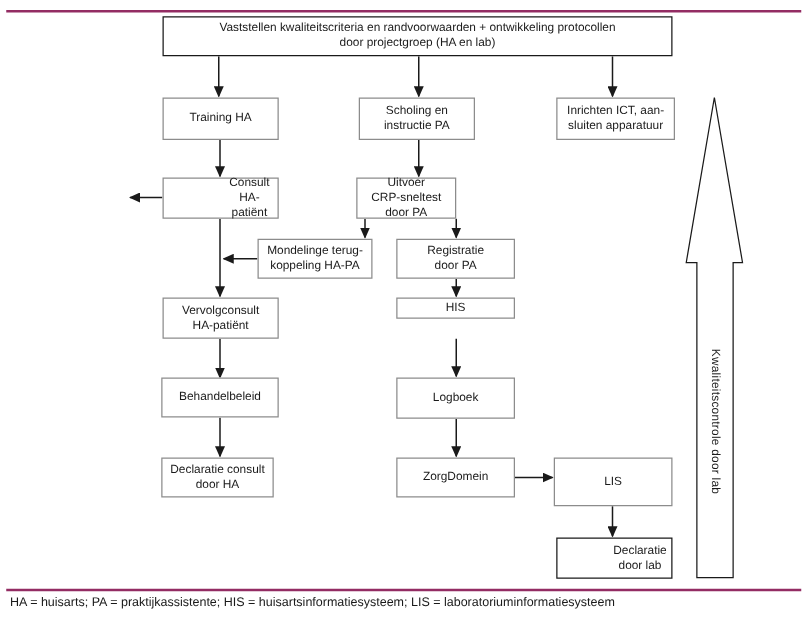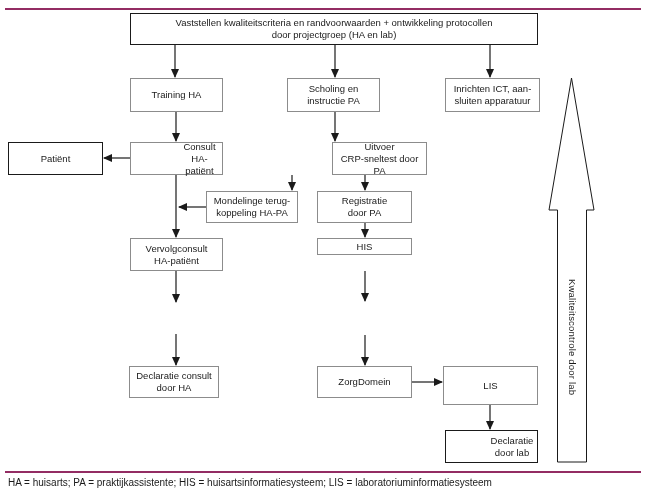--- a/index.html
+++ b/index.html
@@ -69,40 +69,41 @@
 door projectgroep (HA en lab)</div>
 
   <div class="node" style="left:130px;top:78px;width:93px;height:34px;">Training HA</div>
 
   <div class="node" style="left:287px;top:78px;width:93px;height:34px;">Scholing en
 instructie PA</div>
 
   <div class="node" style="left:445px;top:78px;width:95px;height:34px;">Inrichten ICT, aan-
 sluiten apparatuur</div>
 
-  <div class="node strong" style="left:8px;top:142px;width:95px;height:33px;">Patiënt</div>
 
   <div class="node" style="left:130px;top:142px;width:93px;height:33px;padding-left:48px;">Consult
 HA-patiënt</div>
 
-  <div class="node" style="left:285px;top:142px;width:95px;height:33px;margin-left:47px;">Uitvoer
+  <div class="node" style="left:285px;top:142px;width:80px;height:33px;">Uitvoer
 CRP-sneltest door PA</div>
 
   <div class="node" style="left:206px;top:191px;width:92px;height:32px;">Mondelinge terug-
 koppeling HA-PA</div>
 
   <div class="node" style="left:317px;top:191px;width:95px;height:32px;">Registratie
 door PA</div>
 
   <div class="node" style="left:130px;top:238px;width:93px;height:33px;">Vervolgconsult
 HA-patiënt</div>
 
   <div class="node" style="left:317px;top:238px;width:95px;height:17px;">HIS</div>
 
+  <div class="node" style="left:129px;top:302px;width:94px;height:32px;">Behandelbeleid</div>
 
+  <div class="node" style="left:317px;top:302px;width:95px;height:33px;">Logboek</div>
 
   <div class="node" style="left:129px;top:366px;width:90px;height:32px;">Declaratie consult
 door HA</div>
 
   <div class="node" style="left:317px;top:366px;width:95px;height:32px;">ZorgDomein</div>
 
   <div class="node" style="left:443px;top:366px;width:95px;height:39px;">LIS</div>
 
   <div class="node strong" style="left:445px;top:430px;width:93px;height:33px;padding-left:43px;">Declaratie
 door lab</div>

